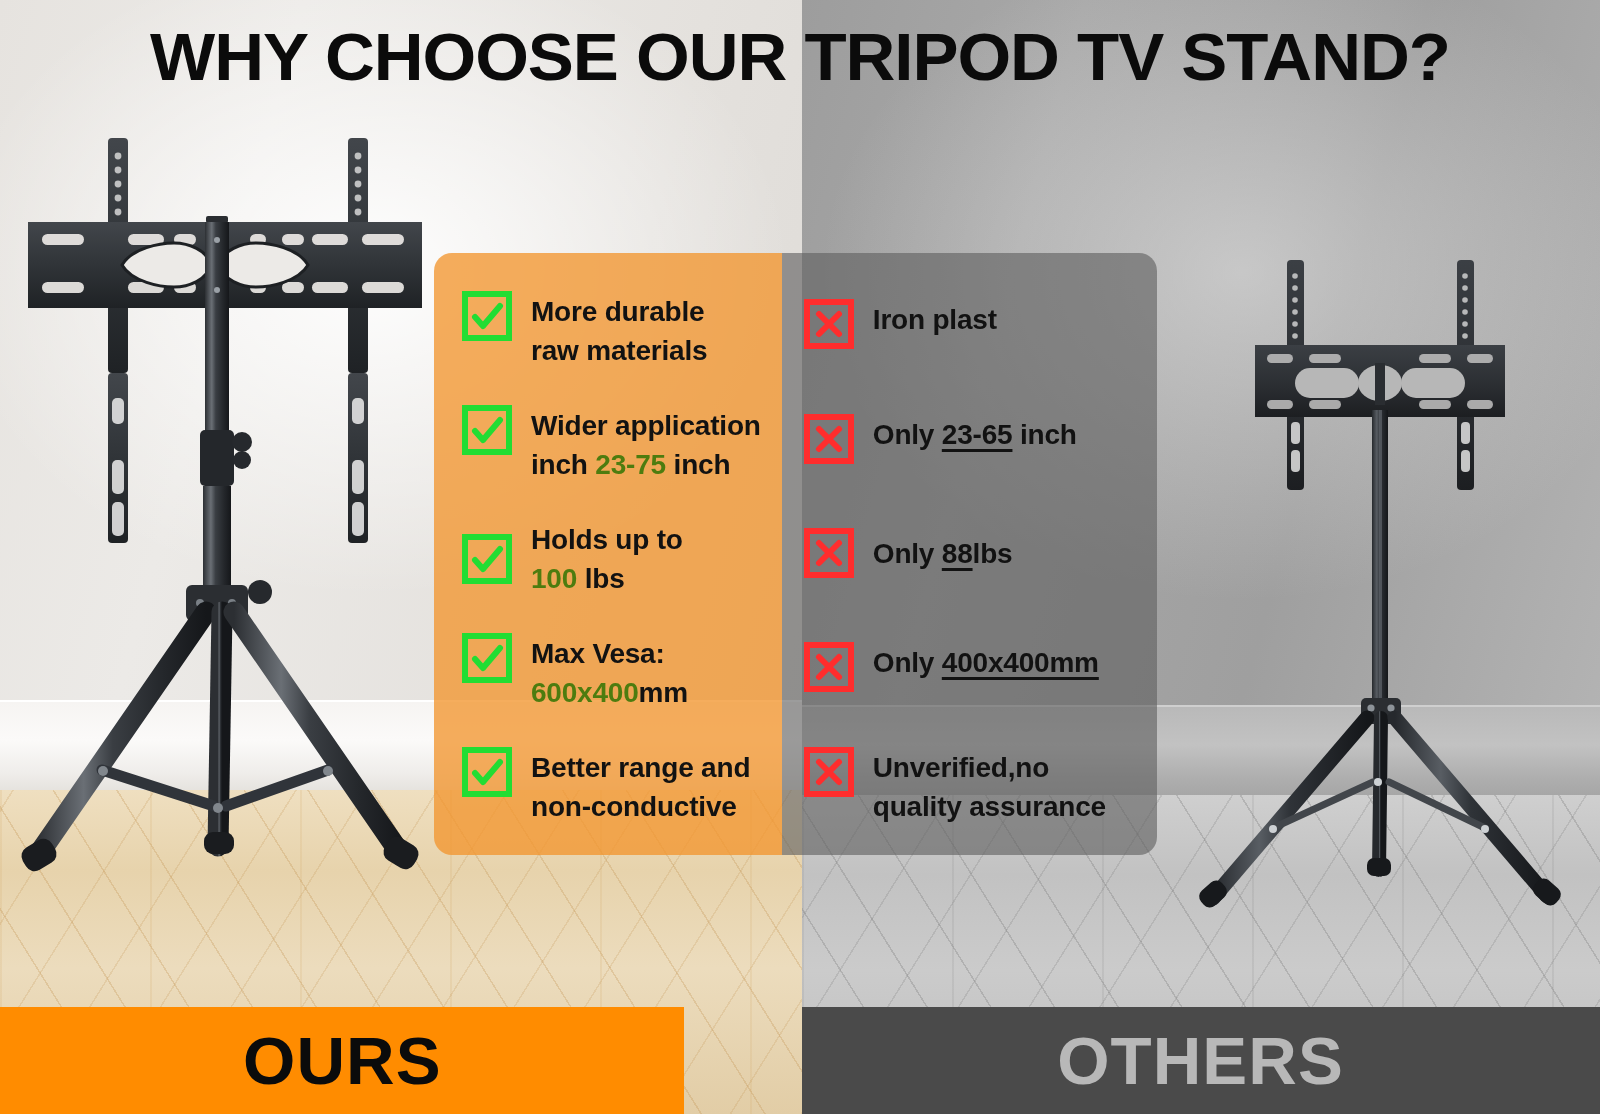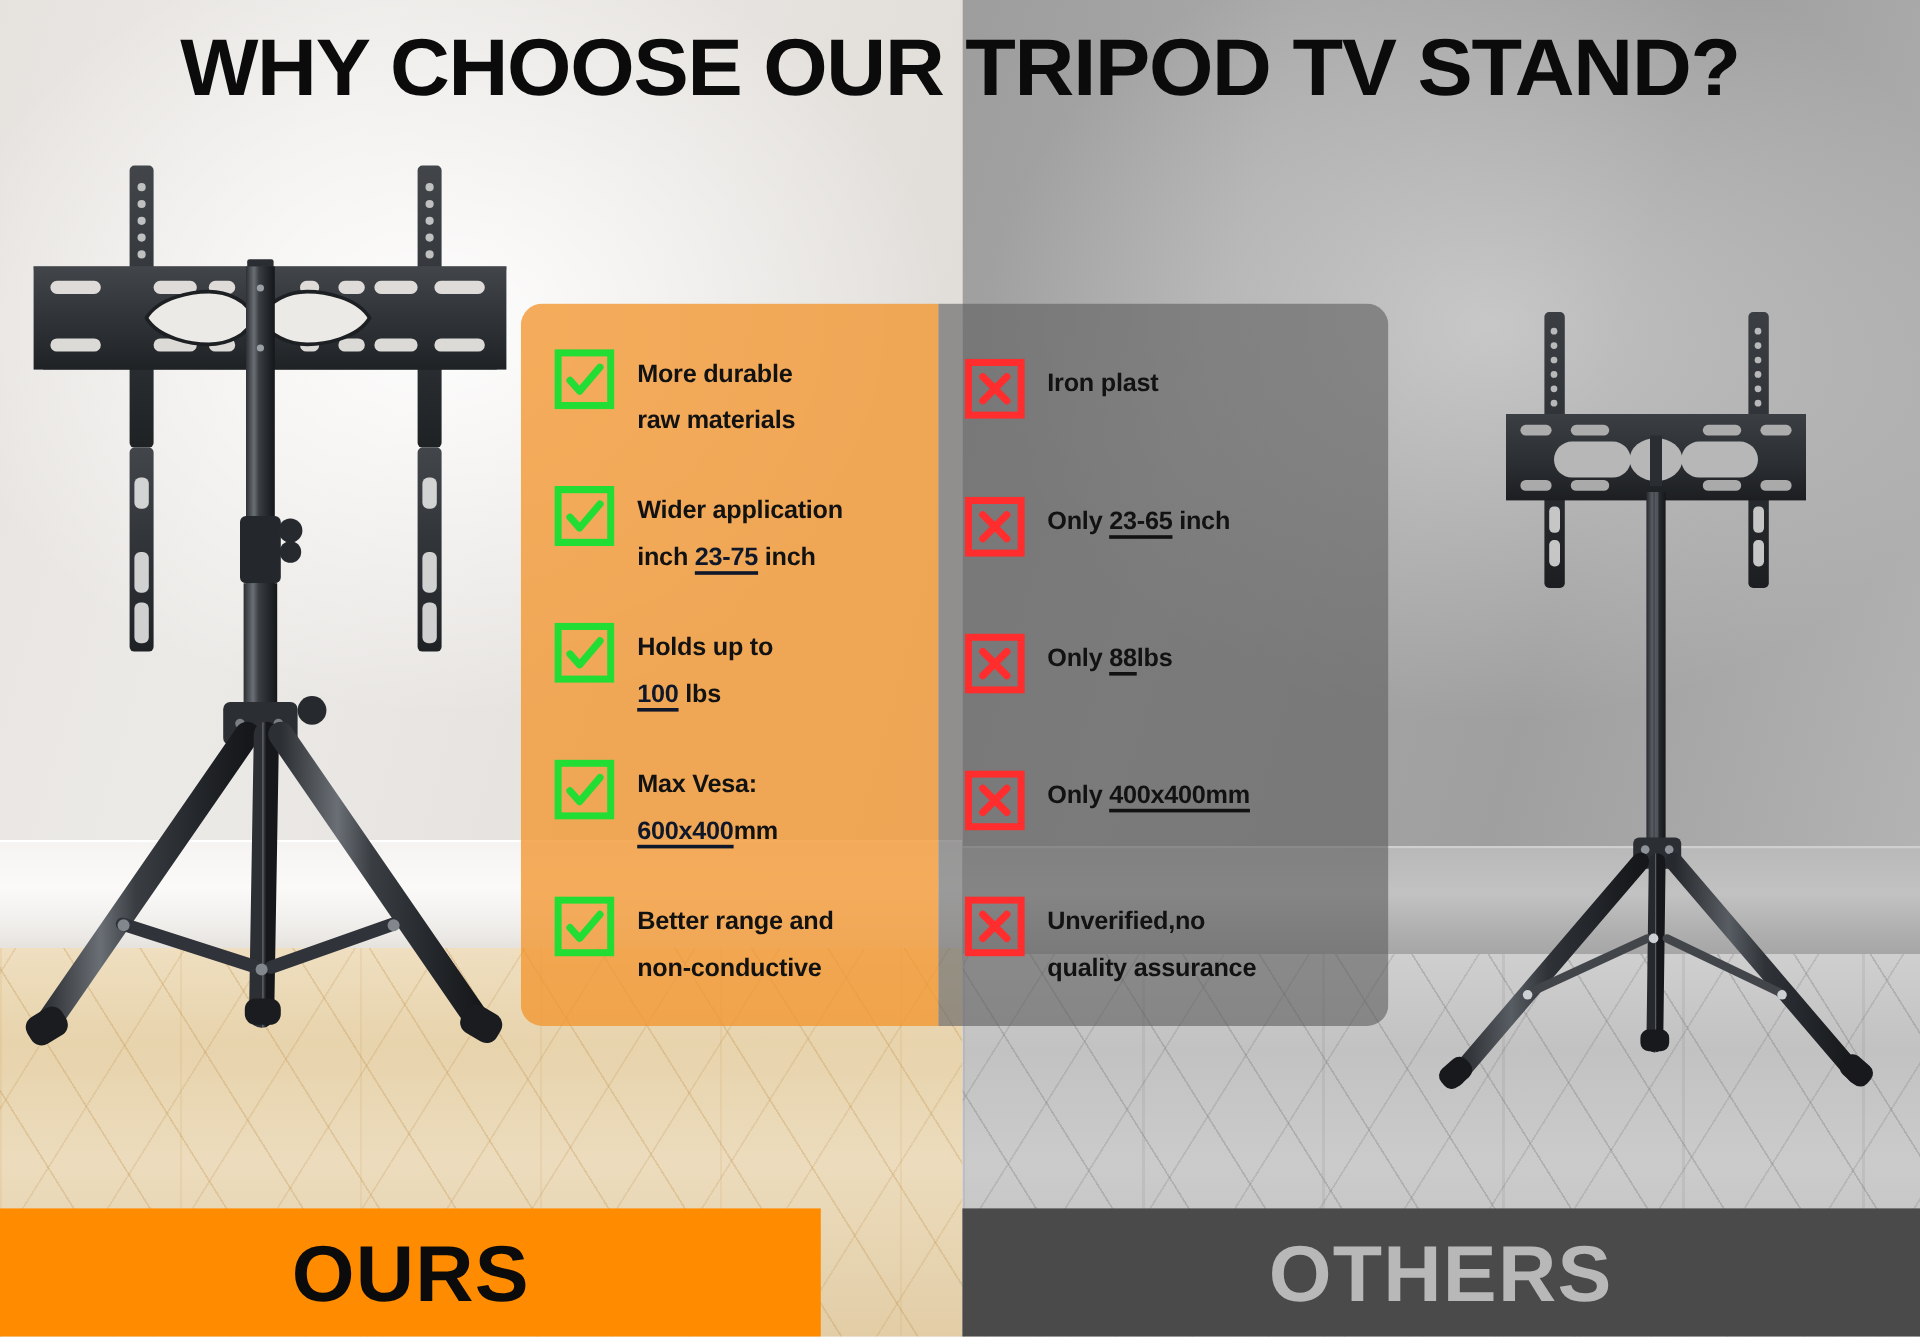--- a/index.html
+++ b/index.html
@@ -99,44 +99,43 @@
     position:absolute;
     display:flex;
     align-items:flex-start;
     gap:19px;
   }
   .panel-ours .feature{left:28px;width:330px;}
   .panel-others .feature{left:22px;width:330px;}
 
   .f1{top:38px;}
   .f2{top:152px;}
-  .f3{top:266px;}
+  .f3{top:266px;align-items:center;}
   .f4{top:380px;}
   .f5{top:494px;}
 
   
   .panel-others .f1{top:46px;}
   .panel-others .f2{top:161px;}
   .panel-others .f3{top:275px;}
   .panel-others .f4{top:389px;}
   .panel-others .f5{top:494px;}
 
   .mark{flex:0 0 auto;width:50px;height:50px;display:block;}
 
   .ftext{
-    font-size:21px;
+    font-size:28px;
     line-height:39px;
     font-weight:700;
     color:#121212;
     letter-spacing:-.2px;
     padding-top:1px;
   }
   .hl-white{
-    color:#0f172a;
-    text-decoration:underline;
+    color:#4d7c0f;
     text-decoration-thickness:3px;
     text-underline-offset:5px;
   }
   .hl-dark{
     color:#121212;
     text-decoration:underline;
     text-decoration-thickness:3px;
     text-underline-offset:5px;
   }
 

